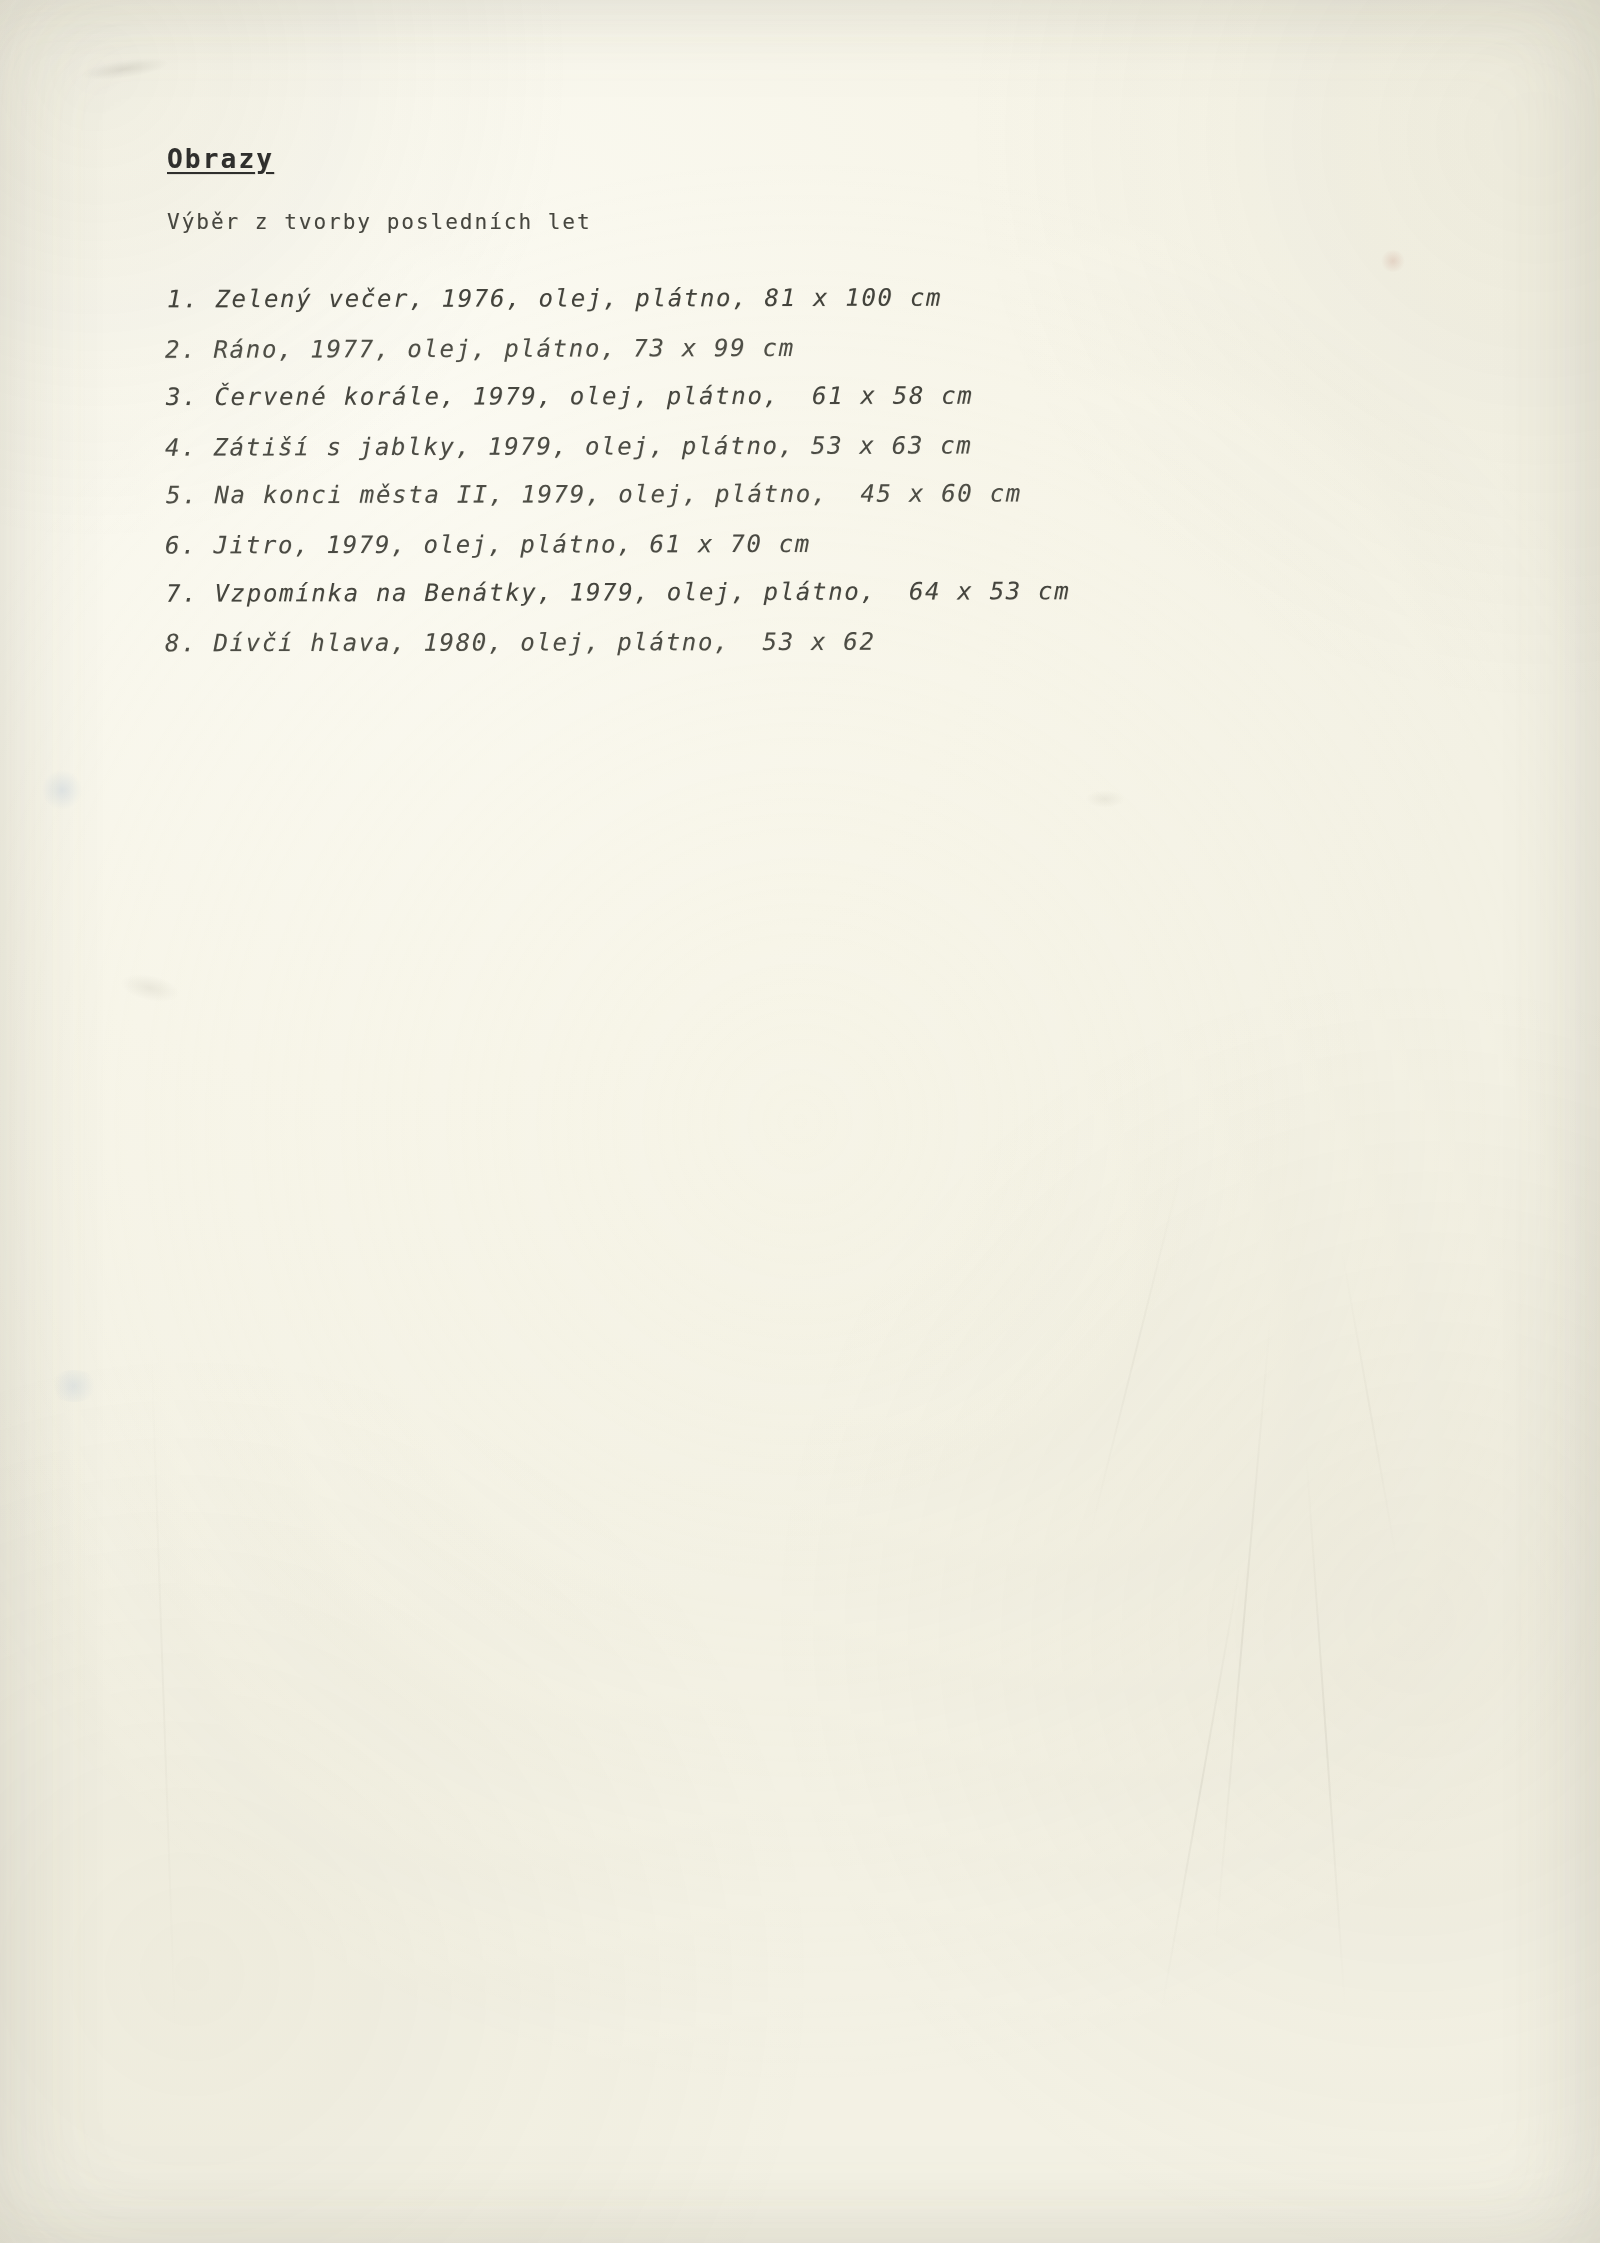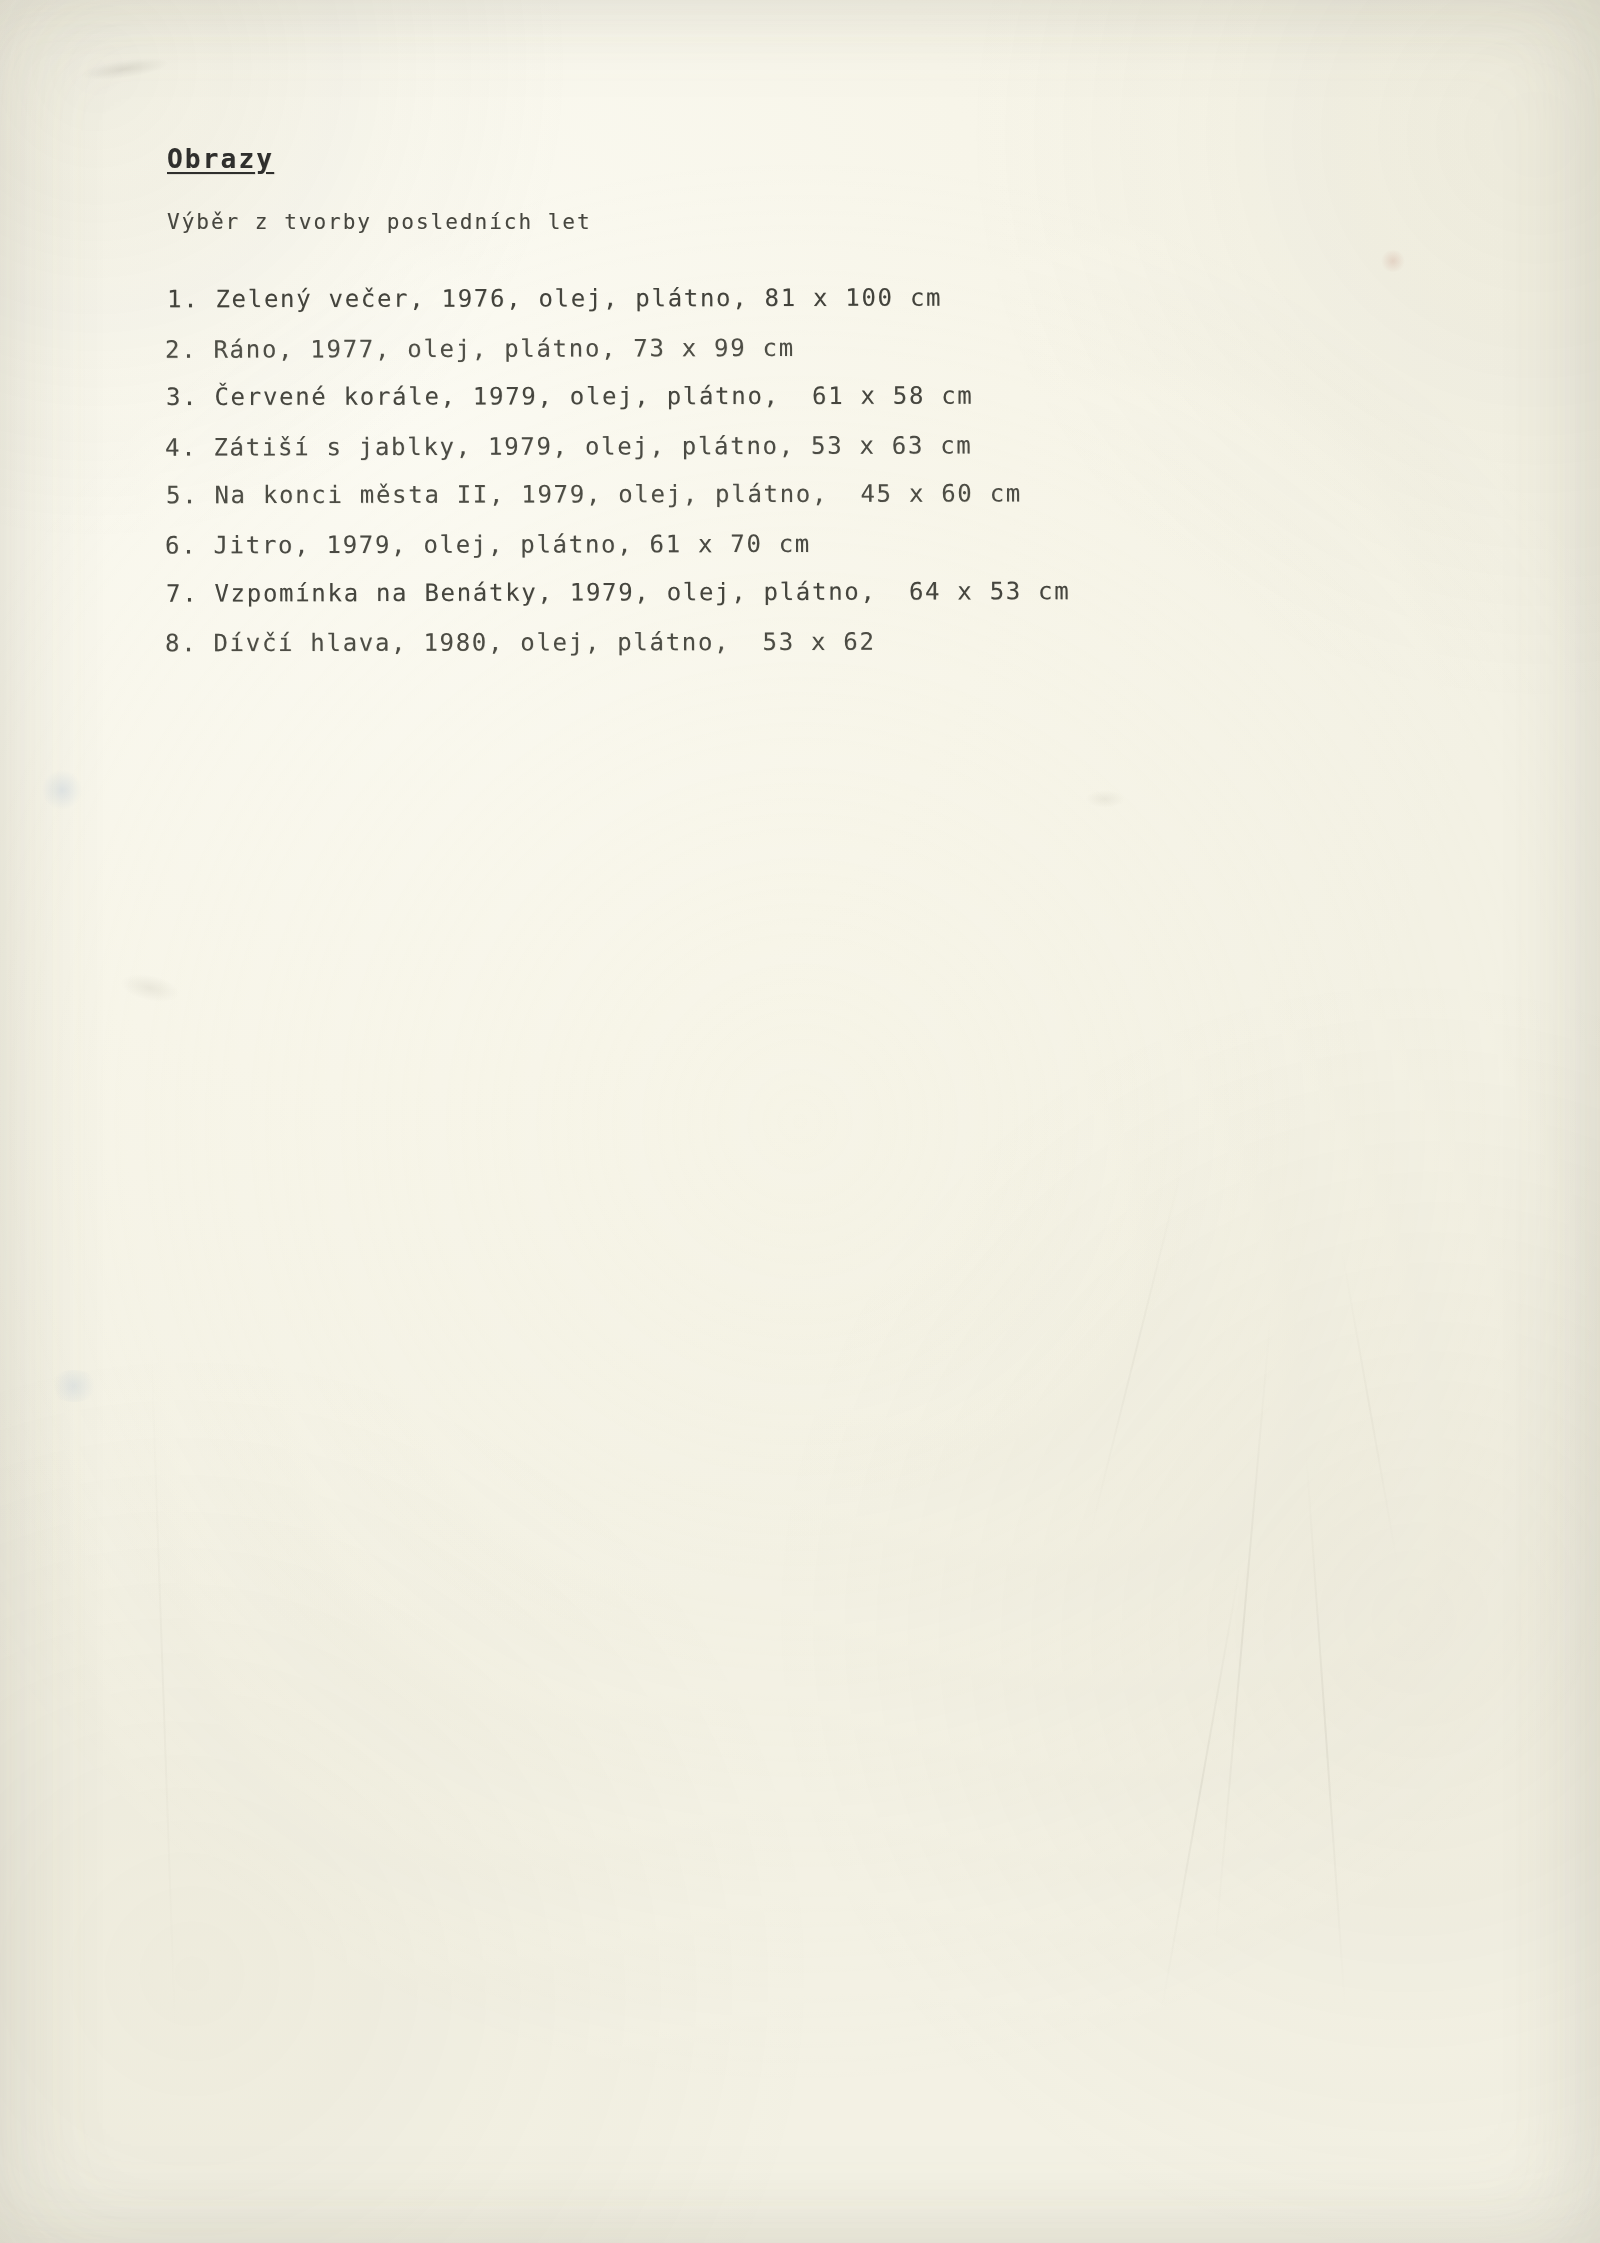--- a/index.html
+++ b/index.html
@@ -96,20 +96,21 @@
     font-size: 21px;
     letter-spacing: 2.0px;
     color: #46463f;
     margin: 0 0 52px 2px;
     text-shadow: 0.4px 0.3px 0 rgba(70,68,58,0.25);
   }
   ol.works {
     list-style: none;
     margin: 0;
     padding: 0;
+    font-style: italic;
   }
   ol.works li {
     font-size: 24px;
     letter-spacing: 1.7px;
     line-height: 1.0;
     margin: 0 0 25px 0;
     color: #4a4a43;
     white-space: pre;
     text-shadow: 0.4px 0.3px 0 rgba(70,68,58,0.22);
   }

